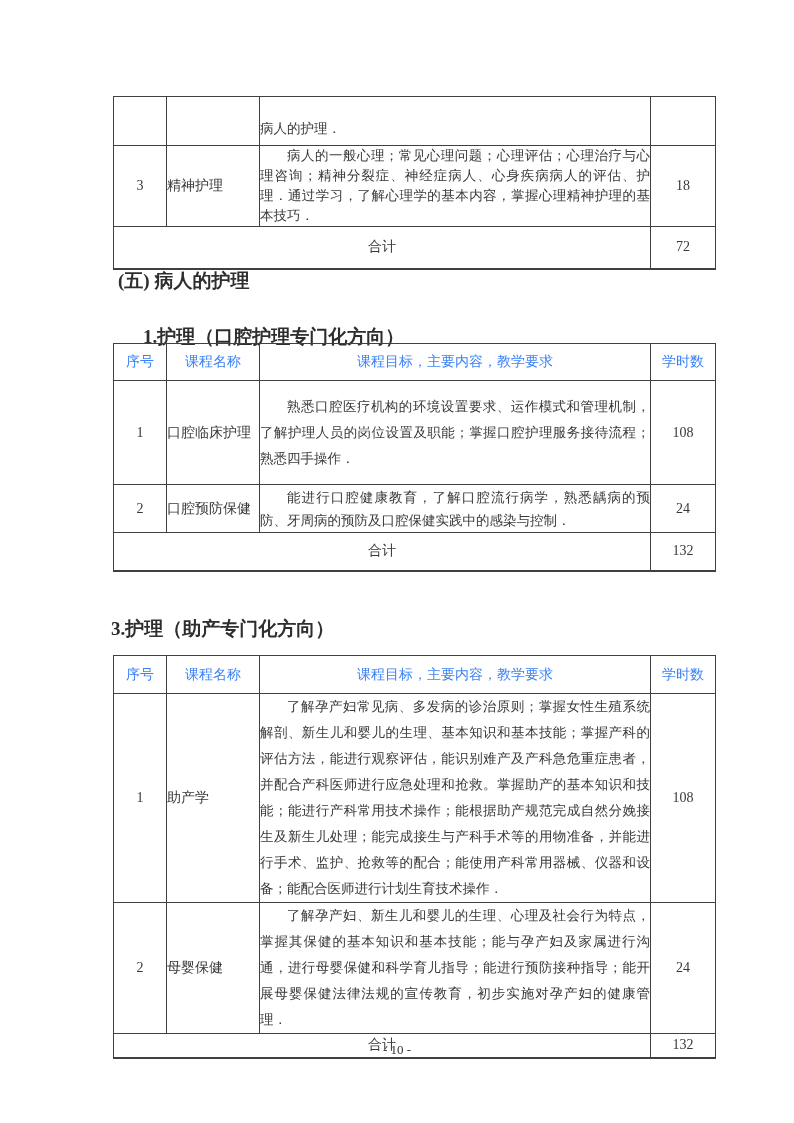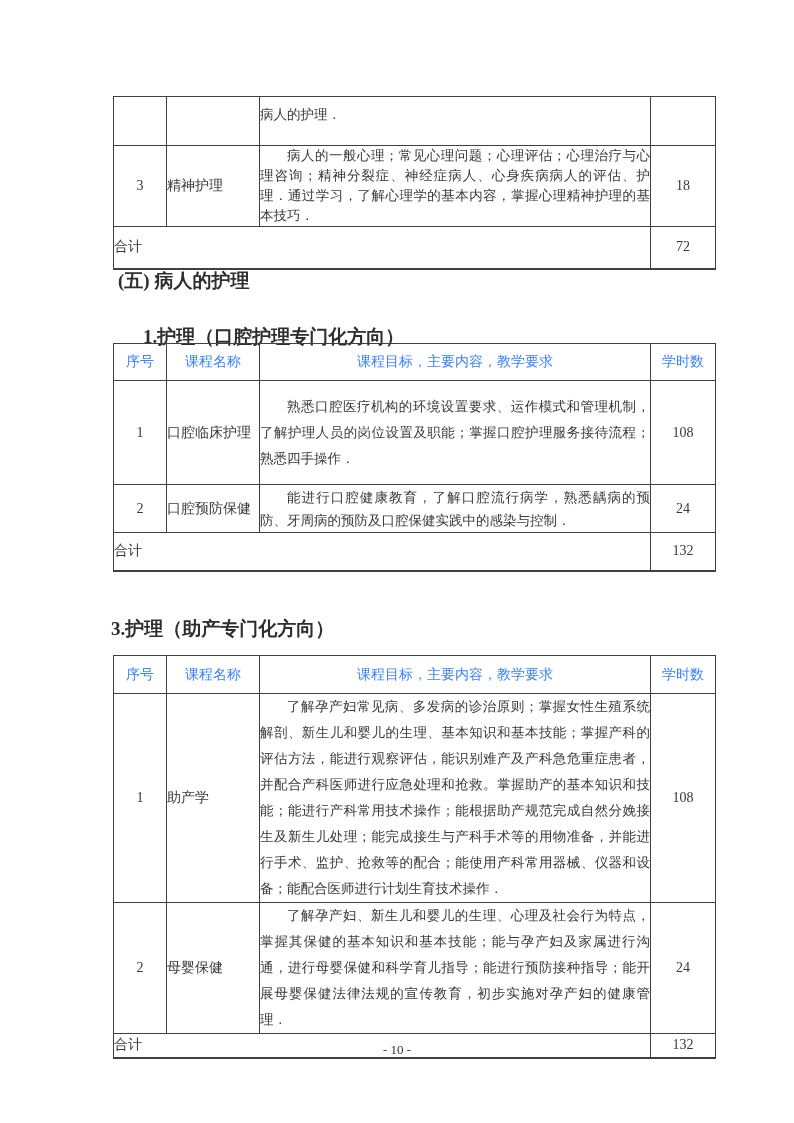--- a/index.html
+++ b/index.html
@@ -48,23 +48,23 @@
   td.c-obj { padding: 2px 8px; }
   td.c-obj p {
     margin: 0;
     font-size: 13.5px;
     line-height: 26px;
     text-align: justify;
     text-indent: 2em;
   }
   td.c-obj.lh22 p { line-height: 20px; }
   td.c-obj.lh23 p { line-height: 23px; }
-  td.c-obj.top { vertical-align: top; padding-top: 5px; }
+  td.c-obj.top { vertical-align: top; padding-top: 19px; }
   td.c-obj.top p { text-indent: 0; }
-  td.c-total { text-align: left; }
+  td.c-total { text-align: center; }
 
   
   #table-continued tr.rA { height: 49px; }
   #table-continued tr.rB { height: 70px; }
   #table-continued tr.rT { height: 42px; }
 
   #table-oral tr.rH { height: 37px; }
   #table-oral tr.r1 { height: 104px; }
   #table-oral tr.r2 { height: 48px; }
   #table-oral tr.rT { height: 38px; }

